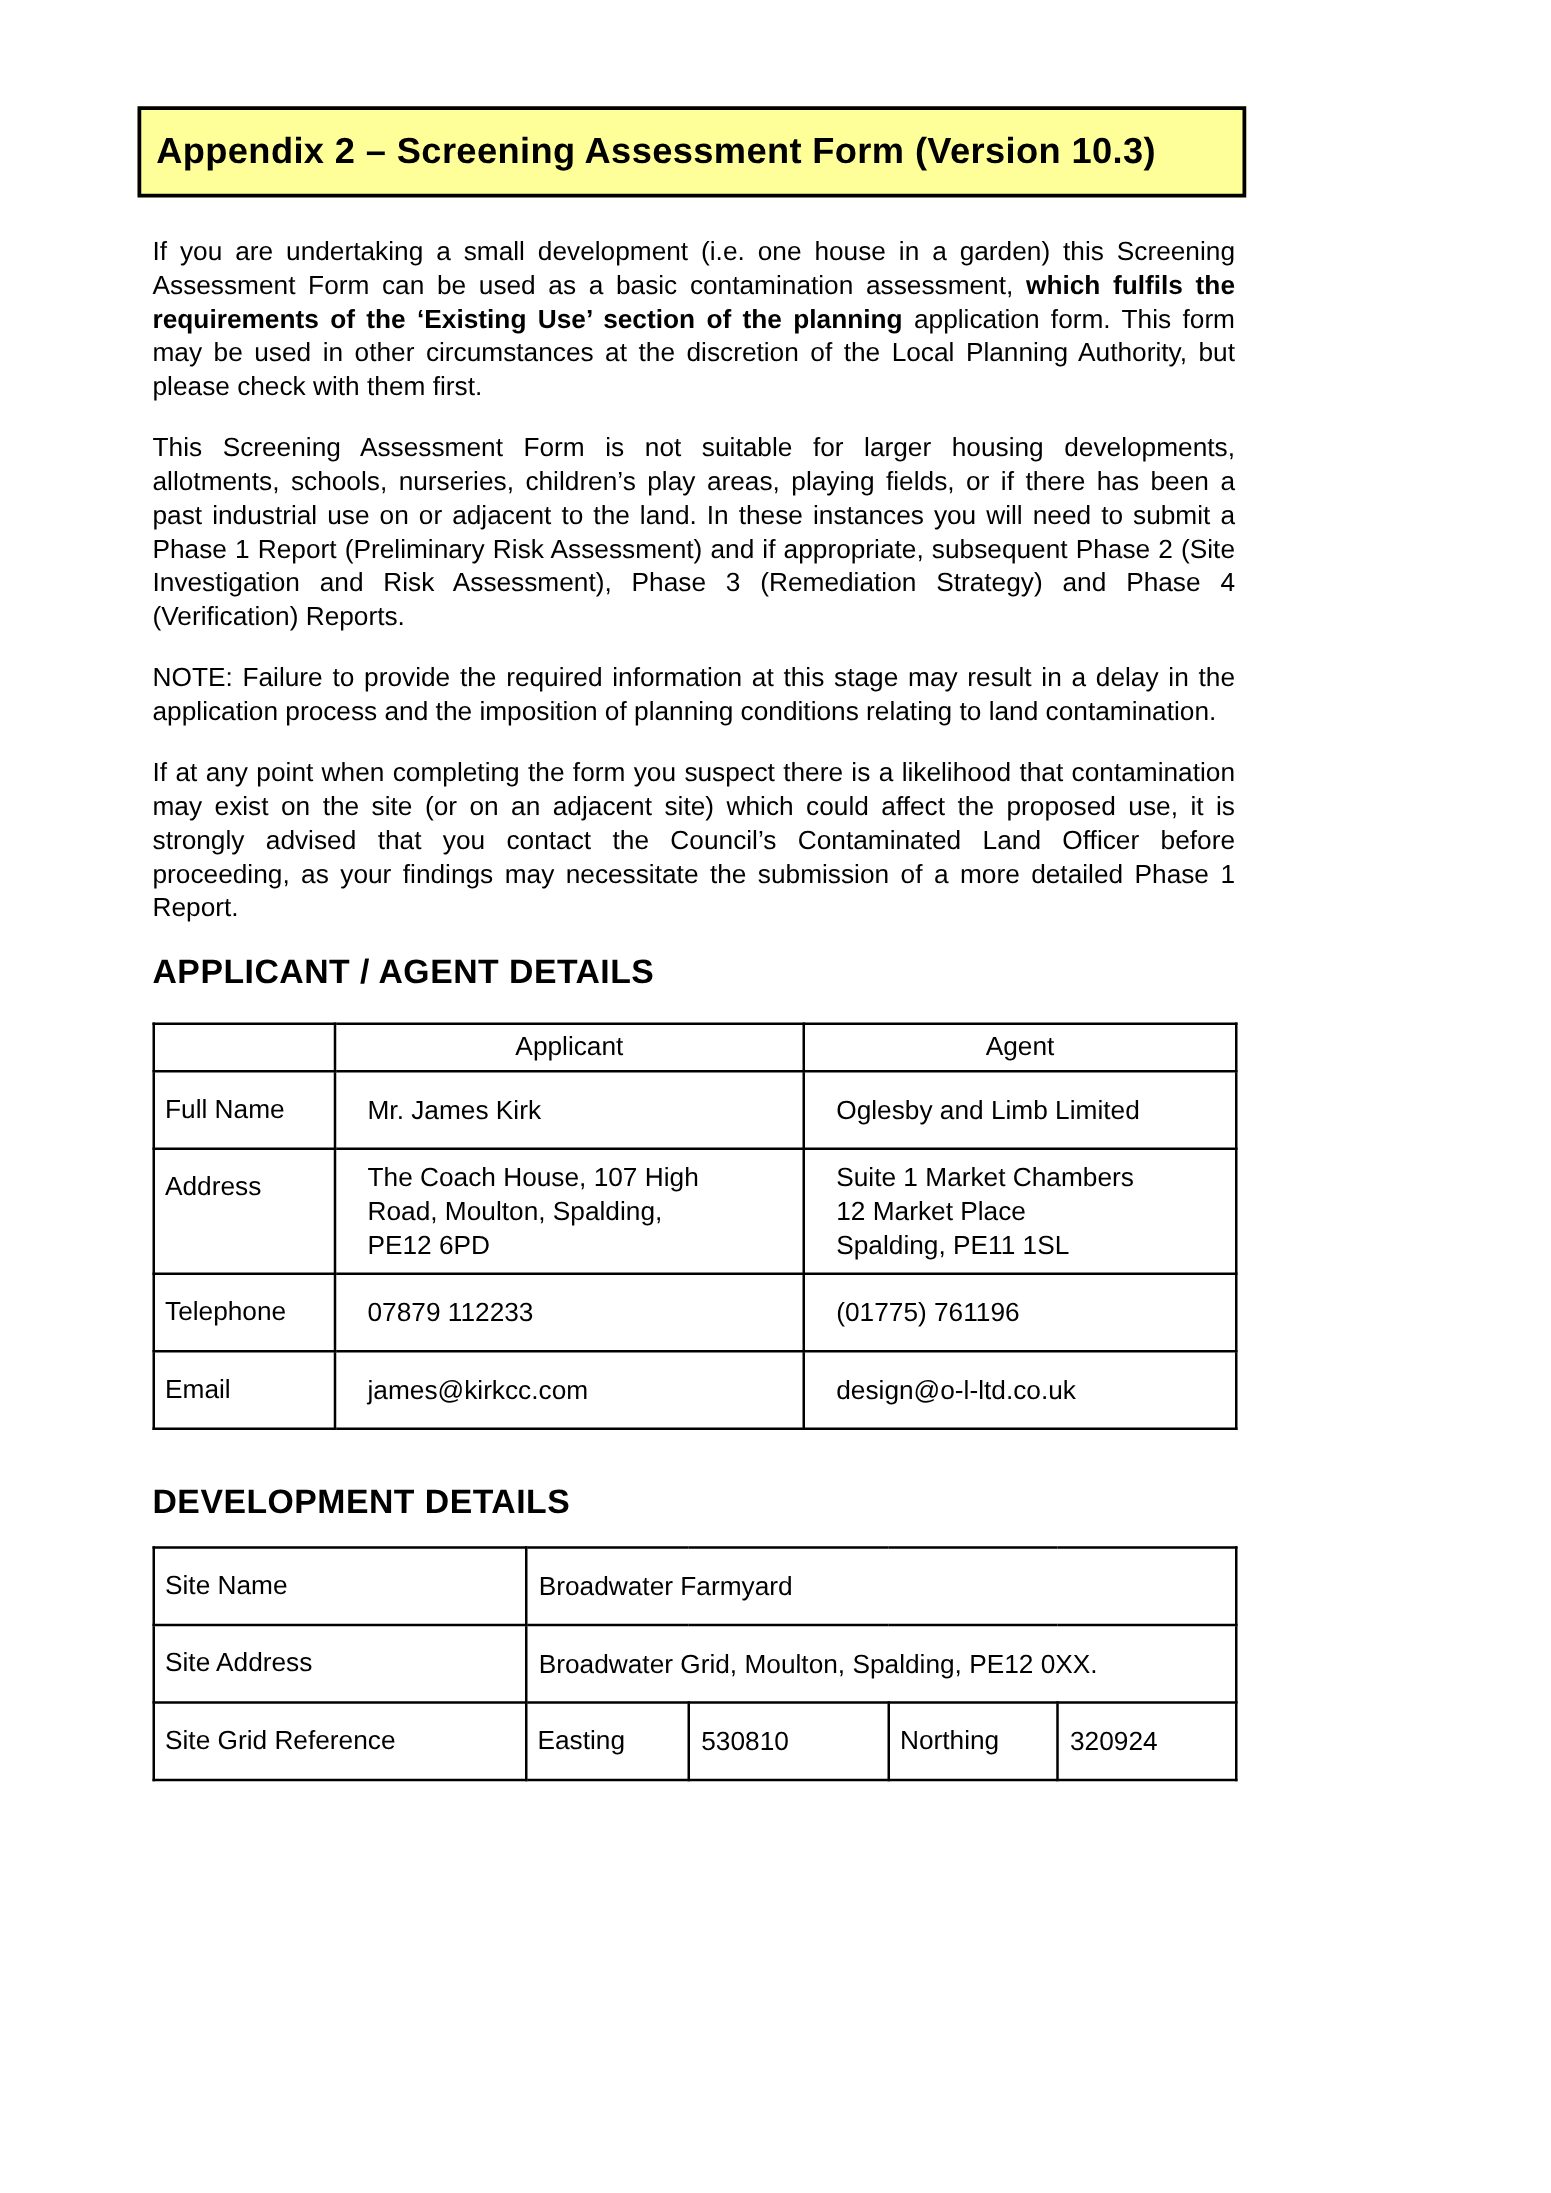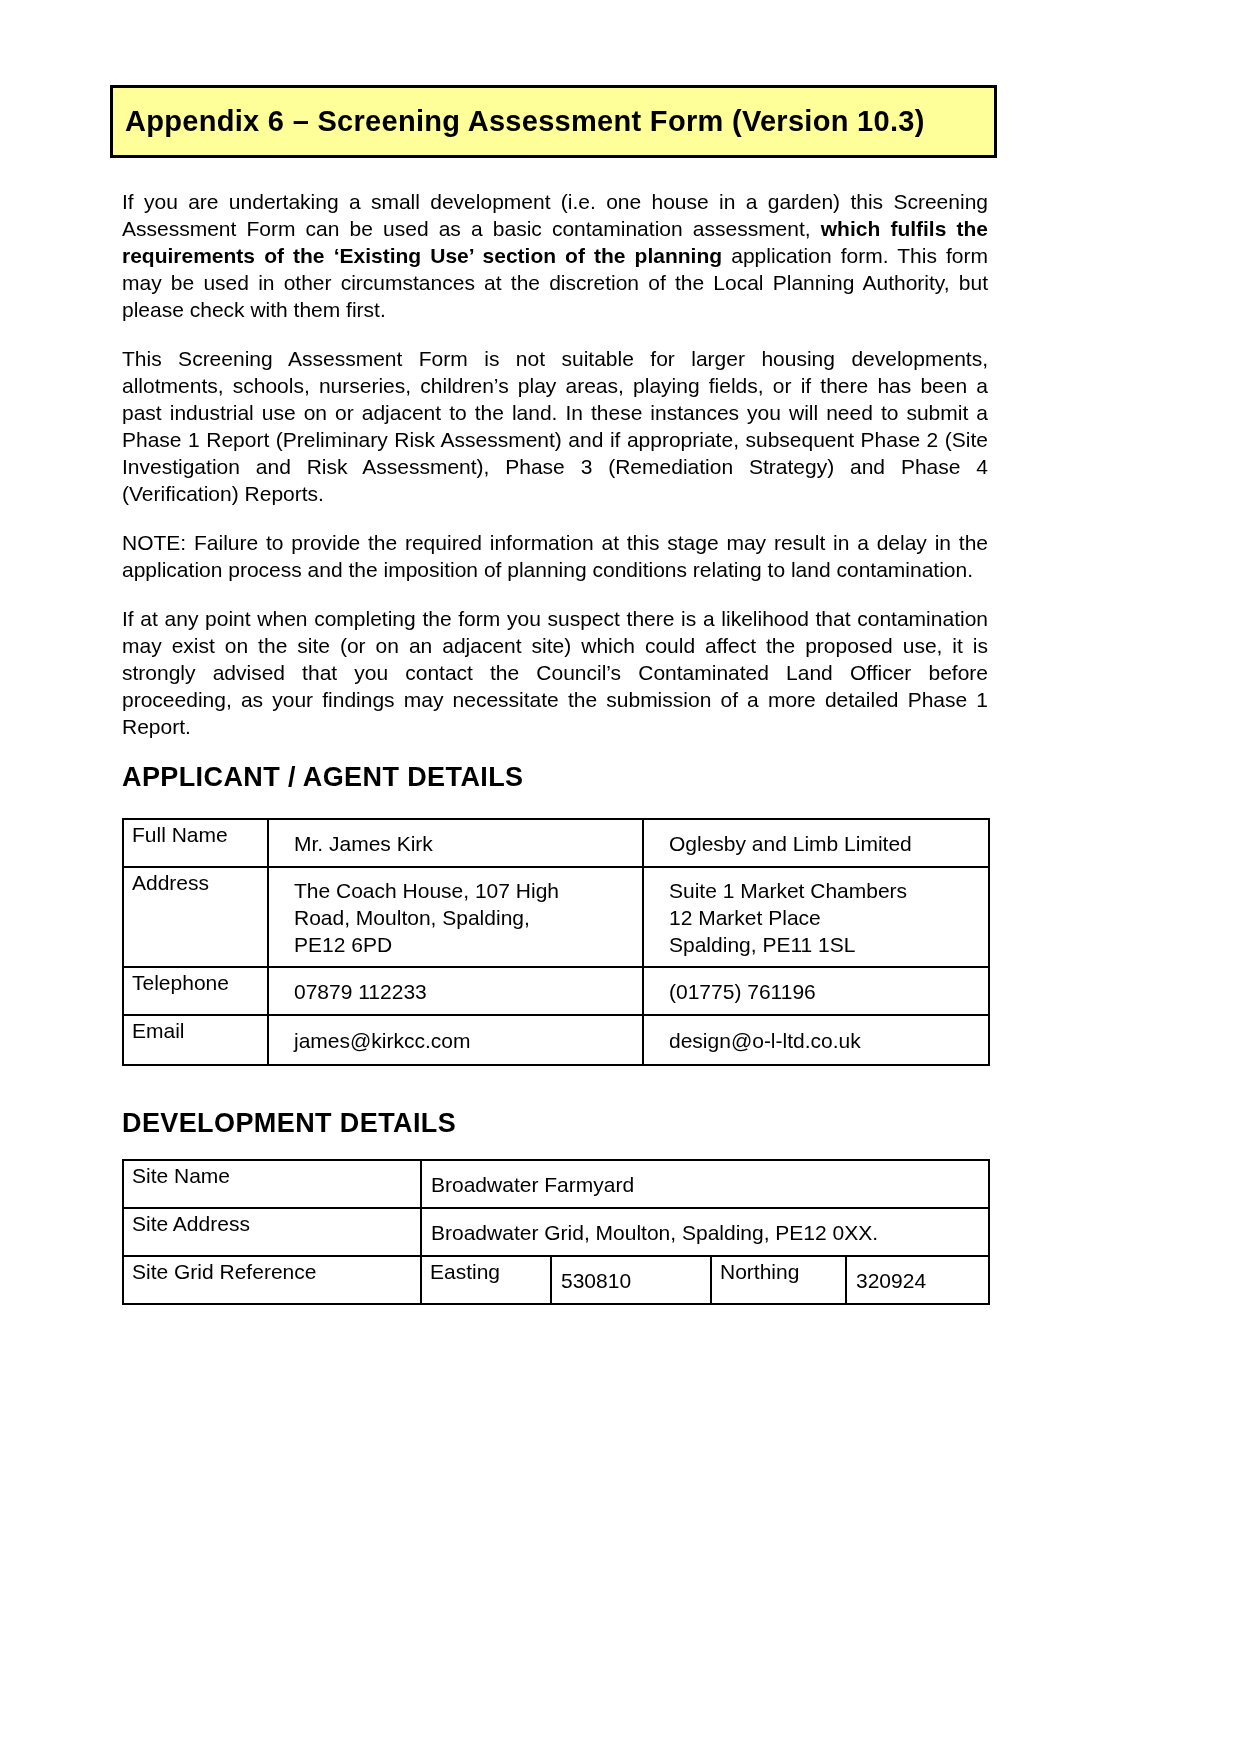--- a/index.html
+++ b/index.html
@@ -61,21 +61,21 @@
     table-layout: fixed;
     width: 866px;
     font-size: 21px;
   }
   .form-table td {
     border: 2px solid #000000;
     overflow: hidden;
   }
   .cell-label {
     vertical-align: top;
-    padding: 3px 8px;
+    padding: 18px 8px;
   }
   .cell-colhead {
     text-align: center;
     vertical-align: middle;
     padding: 2px 4px;
   }
   .cell-value {
     vertical-align: middle;
     padding: 4px 8px 4px 25px;
     white-space: pre-line;
@@ -90,41 +90,46 @@
   .tr-email    { height: 50px; }
   .tr-dev      { height: 48px; border-radius: 12px; }
 </style>
 </head>
 <body>
 
 <div class="page">
   <div class="content">
 
     <div class="title-box">
-      <span class="title-text">Appendix 6 – Screening Assessment Form (Version 10.3)</span>
+      <span class="title-text">Appendix 2 – Screening Assessment Form (Version 10.3)</span>
     </div>
 
     <p class="para"><span>If you are undertaking a small development (i.e. one house in a garden) this Screening Assessment Form can be used as a basic contamination assessment, </span><strong>which fulfils the requirements of the ‘Existing Use’ section of the planning</strong><span> application form. This form may be used in other circumstances at the discretion of the Local Planning Authority, but please check with them first.</span></p>
 
     <p class="para">This Screening Assessment Form is not suitable for larger housing developments, allotments, schools, nurseries, children’s play areas, playing fields, or if there has been a past industrial use on or adjacent to the land. In these instances you will need to submit a Phase 1 Report (Preliminary Risk Assessment) and if appropriate, subsequent Phase 2 (Site Investigation and Risk Assessment), Phase 3 (Remediation Strategy) and Phase 4 (Verification) Reports.</p>
 
     <p class="para">NOTE: Failure to provide the required information at this stage may result in a delay in the application process and the imposition of planning conditions relating to land contamination.</p>
 
     <p class="para">If at any point when completing the form you suspect there is a likelihood that contamination may exist on the site (or on an adjacent site) which could affect the proposed use, it is strongly advised that you contact the Council’s Contaminated Land Officer before proceeding, as your findings may necessitate the submission of a more detailed Phase 1 Report.</p>
 
 
     <h2 class="section-heading">APPLICANT / AGENT DETAILS</h2>
 
     <table class="form-table">
       <colgroup>
         <col style="width:145px">
         <col style="width:375px">
         <col style="width:346px">
       </colgroup>
       <tbody>
+        <tr class="tr-header">
+          <td class="cell-label"></td>
+          <td class="cell-colhead">Applicant</td>
+          <td class="cell-colhead">Agent</td>
+        </tr>
         <tr class="tr-fullname">
           <td class="cell-label">Full Name</td>
           <td class="cell-value">Mr. James Kirk</td>
           <td class="cell-value">Oglesby and Limb Limited</td>
         </tr>
         <tr class="tr-address">
           <td class="cell-label">Address</td>
           <td class="cell-value">The Coach House, 107 High
 Road, Moulton, Spalding,
 PE12 6PD</td>

